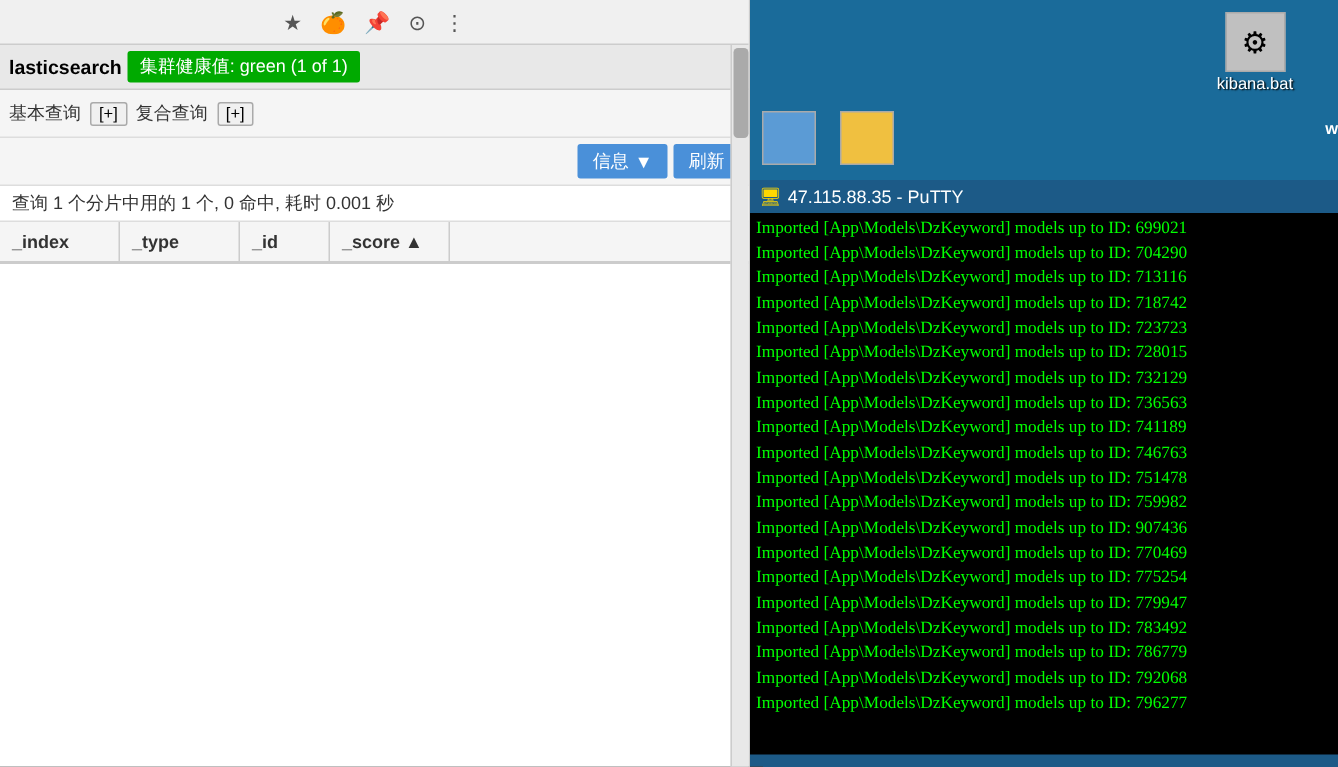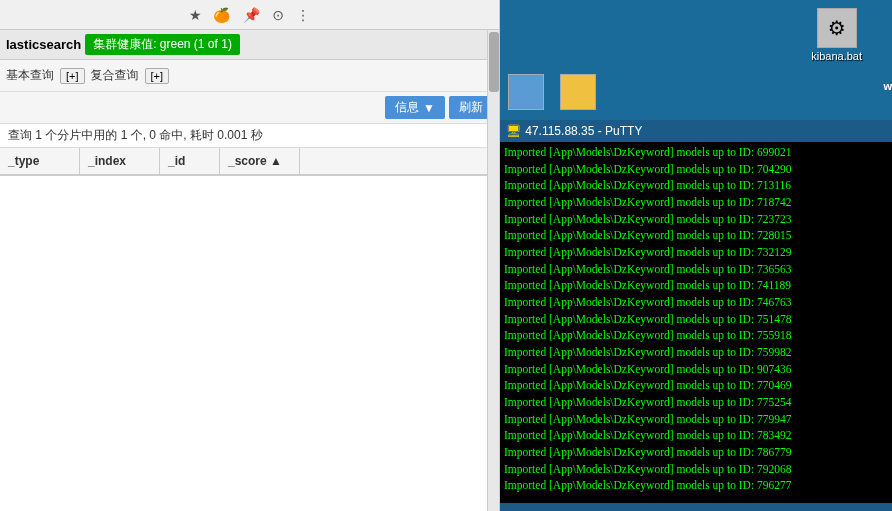--- a/index.html
+++ b/index.html
@@ -312,22 +312,22 @@
       <span>▼</span>
     </button>
     <button class="refresh-btn">刷新</button>
   </div>
 
   <div id="status-line">
     <span>查询 1 个分片中用的 1 个, 0 命中, 耗时 0.001 秒</span>
   </div>
 
   <div id="table-header">
+    <div class="col-header col-index">_index</div>
     <div class="col-header col-type">_type</div>
-    <div class="col-header col-index">_index</div>
     <div class="col-header col-id">_id</div>
     <div class="col-header col-score">_score ▲</div>
   </div>
 
   <div id="left-scrollbar">
     <div id="left-scrollbar-thumb"></div>
   </div>
 </div>
 
 <div id="right-panel">
@@ -356,21 +356,20 @@
         <div class="putty-line">Imported [App\Models\DzKeyword] models up to ID: 704290</div>
         <div class="putty-line">Imported [App\Models\DzKeyword] models up to ID: 713116</div>
         <div class="putty-line">Imported [App\Models\DzKeyword] models up to ID: 718742</div>
         <div class="putty-line">Imported [App\Models\DzKeyword] models up to ID: 723723</div>
         <div class="putty-line">Imported [App\Models\DzKeyword] models up to ID: 728015</div>
         <div class="putty-line">Imported [App\Models\DzKeyword] models up to ID: 732129</div>
         <div class="putty-line">Imported [App\Models\DzKeyword] models up to ID: 736563</div>
         <div class="putty-line">Imported [App\Models\DzKeyword] models up to ID: 741189</div>
         <div class="putty-line">Imported [App\Models\DzKeyword] models up to ID: 746763</div>
         <div class="putty-line">Imported [App\Models\DzKeyword] models up to ID: 751478</div>
-        <div class="putty-line">Imported [App\Models\DzKeyword] models up to ID: 755918</div>
         <div class="putty-line">Imported [App\Models\DzKeyword] models up to ID: 759982</div>
         <div class="putty-line">Imported [App\Models\DzKeyword] models up to ID: 907436</div>
         <div class="putty-line">Imported [App\Models\DzKeyword] models up to ID: 770469</div>
         <div class="putty-line">Imported [App\Models\DzKeyword] models up to ID: 775254</div>
         <div class="putty-line">Imported [App\Models\DzKeyword] models up to ID: 779947</div>
         <div class="putty-line">Imported [App\Models\DzKeyword] models up to ID: 783492</div>
         <div class="putty-line">Imported [App\Models\DzKeyword] models up to ID: 786779</div>
         <div class="putty-line">Imported [App\Models\DzKeyword] models up to ID: 792068</div>
         <div class="putty-line">Imported [App\Models\DzKeyword] models up to ID: 796277</div>
       </div>

